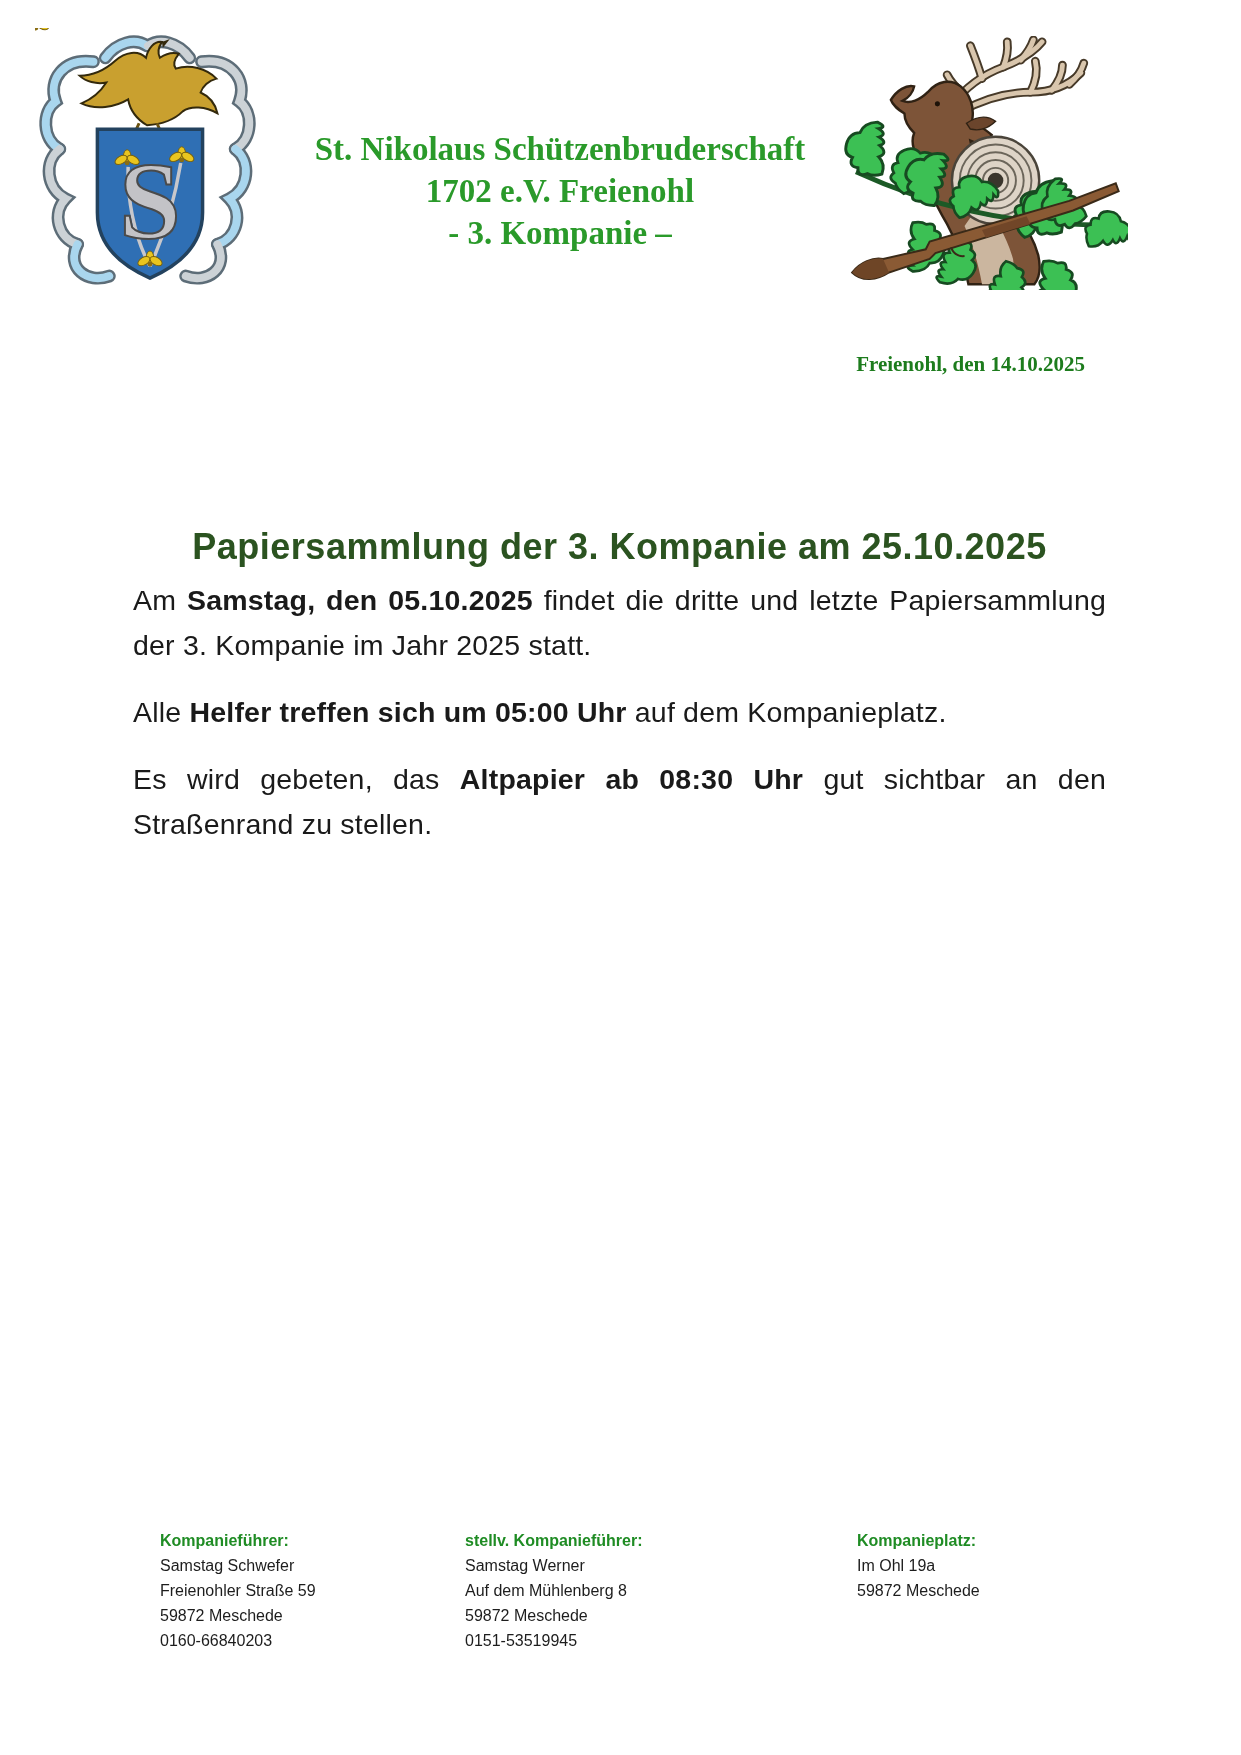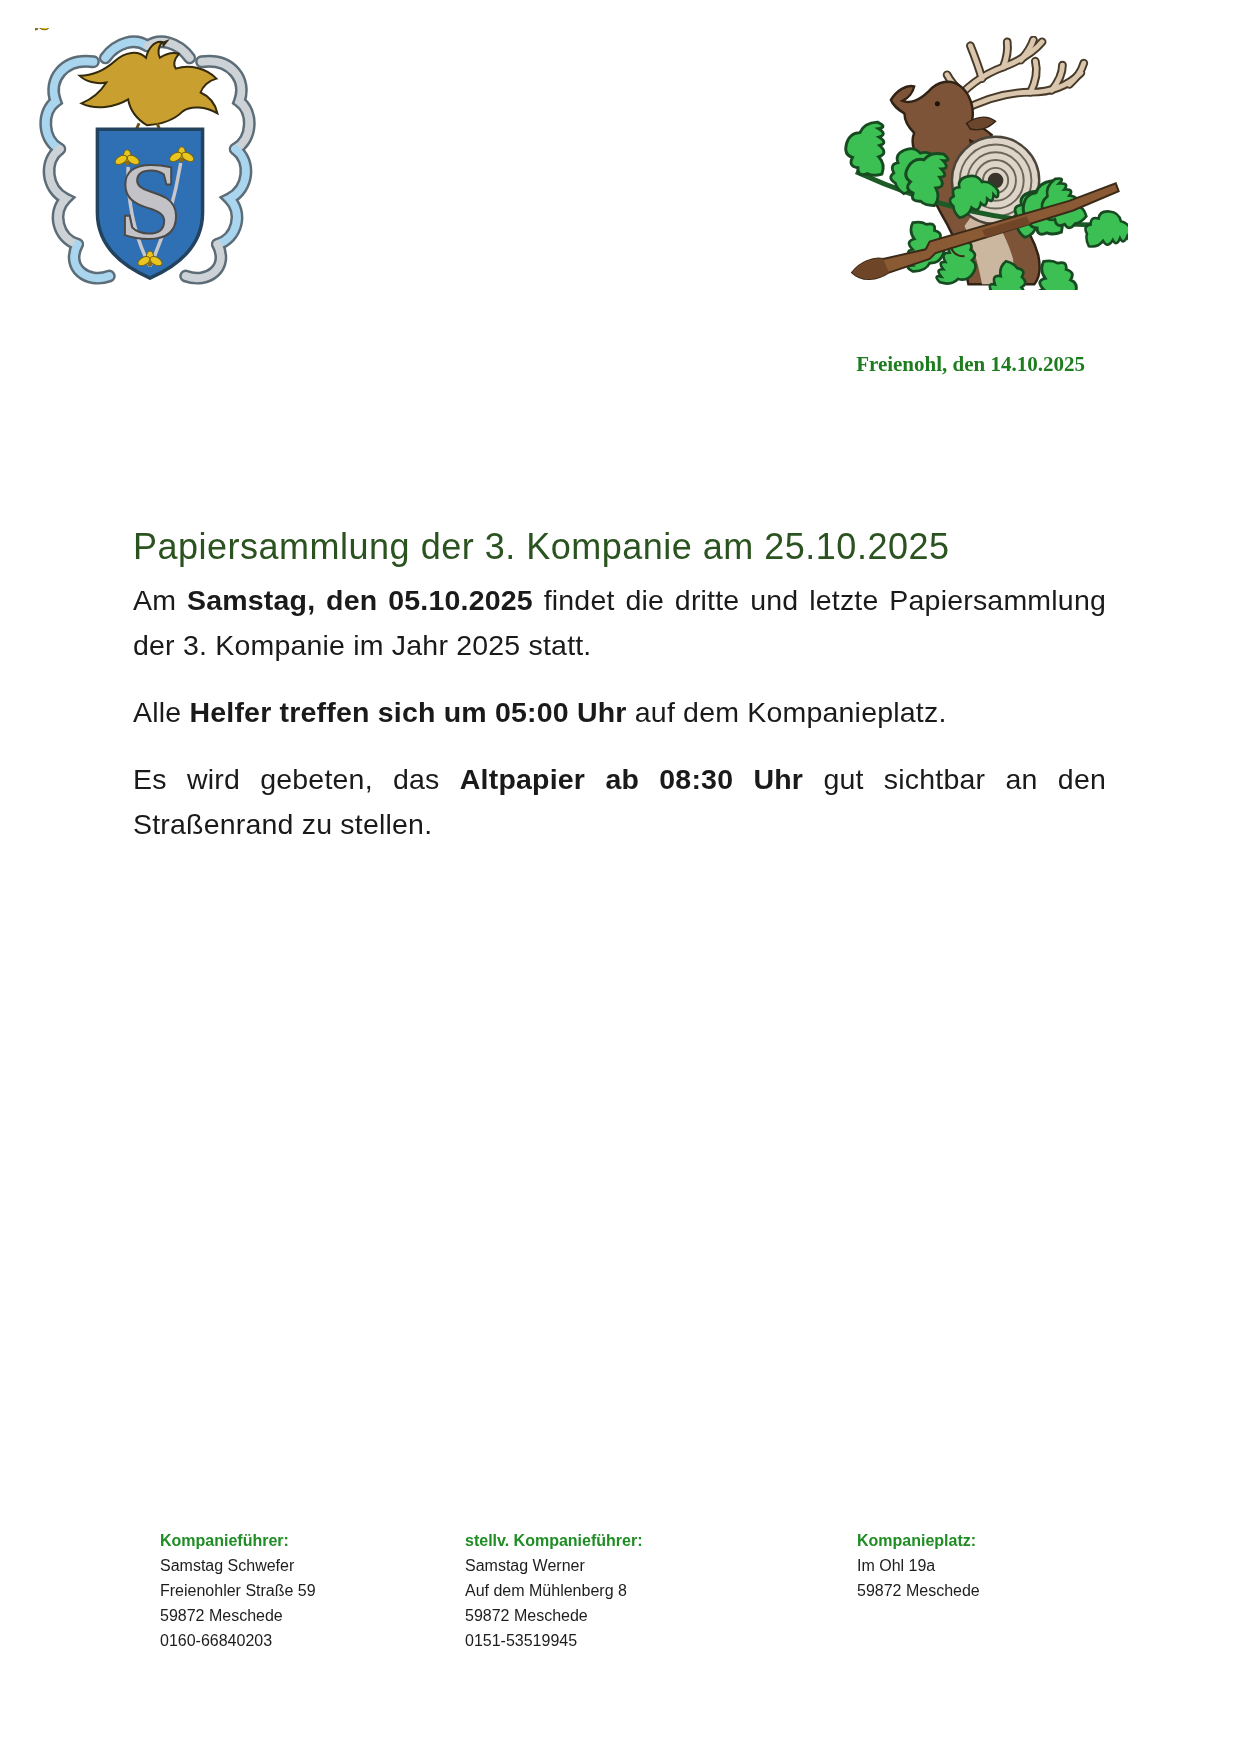--- a/index.html
+++ b/index.html
@@ -21,21 +21,21 @@
     font-size:21px; color:#1d7c1d;
   }
   .sender-line {
     position:absolute; left:130px; top:441px;
     font-family:"Liberation Serif", serif; font-weight:bold;
     font-size:13px; color:#168616; text-decoration:underline;
   }
   
   .doc-heading {
     position:absolute; left:133px; top:526px; width:973px; margin:0;
-    font-weight:400; font-size:36px; letter-spacing:0.5px;
+    text-align:center; font-weight:700; font-size:36px; letter-spacing:0.5px;
     color:#2b5320;
   }
   .content {
     position:absolute; left:133px; top:578px; width:973px;
     font-size:28.5px; line-height:45px; letter-spacing:0.2px;
     color:#1a1a1a; text-align:justify;
   }
   .content p { margin:0 0 22px 0; }
   .content b { font-weight:700; }
   
@@ -89,20 +89,25 @@
           <ellipse cx="6" cy="4" rx="4" ry="7" transform="rotate(-60)" fill="#e9c51f" stroke="#77610e"></ellipse>
           <circle r="2.5" fill="#8a6d12"></circle>
         </g>
         <use href="#flower" transform="translate(92,136) scale(0.95)"></use>
         <use href="#flower" transform="translate(147,133) scale(0.95)"></use>
         <use href="#flower" transform="translate(115,238) scale(0.95)"></use>
       </g>
     </g>
   </svg>
 
+  <div class="org-title">
+    <div>St. Nikolaus Schützenbruderschaft</div>
+    <div>1702 e.V. Freienohl</div>
+    <div>- 3. Kompanie –</div>
+  </div>
 
   <svg class="stag" viewBox="0 0 300 262" aria-hidden="true">
     <defs>
       <path id="oakleaf" d="M0,2 Q6,-2 5,-9 Q12,-7 10,-15 Q16,-13 13,-20 Q19,-18 16,-25 Q22,-22 18,-29 Q10,-34 4,-30 Q-2,-34 -8,-29 Q-14,-24 -10,-19 Q-16,-16 -11,-11 Q-15,-6 -8,-4 Q-6,0 0,2 Z"></path>
     </defs>
     <g fill="none" stroke-linecap="round">
       <g stroke="#473a29" stroke-width="9">
         <path d="M118,72 C132,54 150,40 172,32 C190,25 204,16 212,6"></path>
         <path d="M150,44 C146,30 142,20 138,10"></path>
         <path d="M172,32 C176,22 177,14 176,6"></path>

